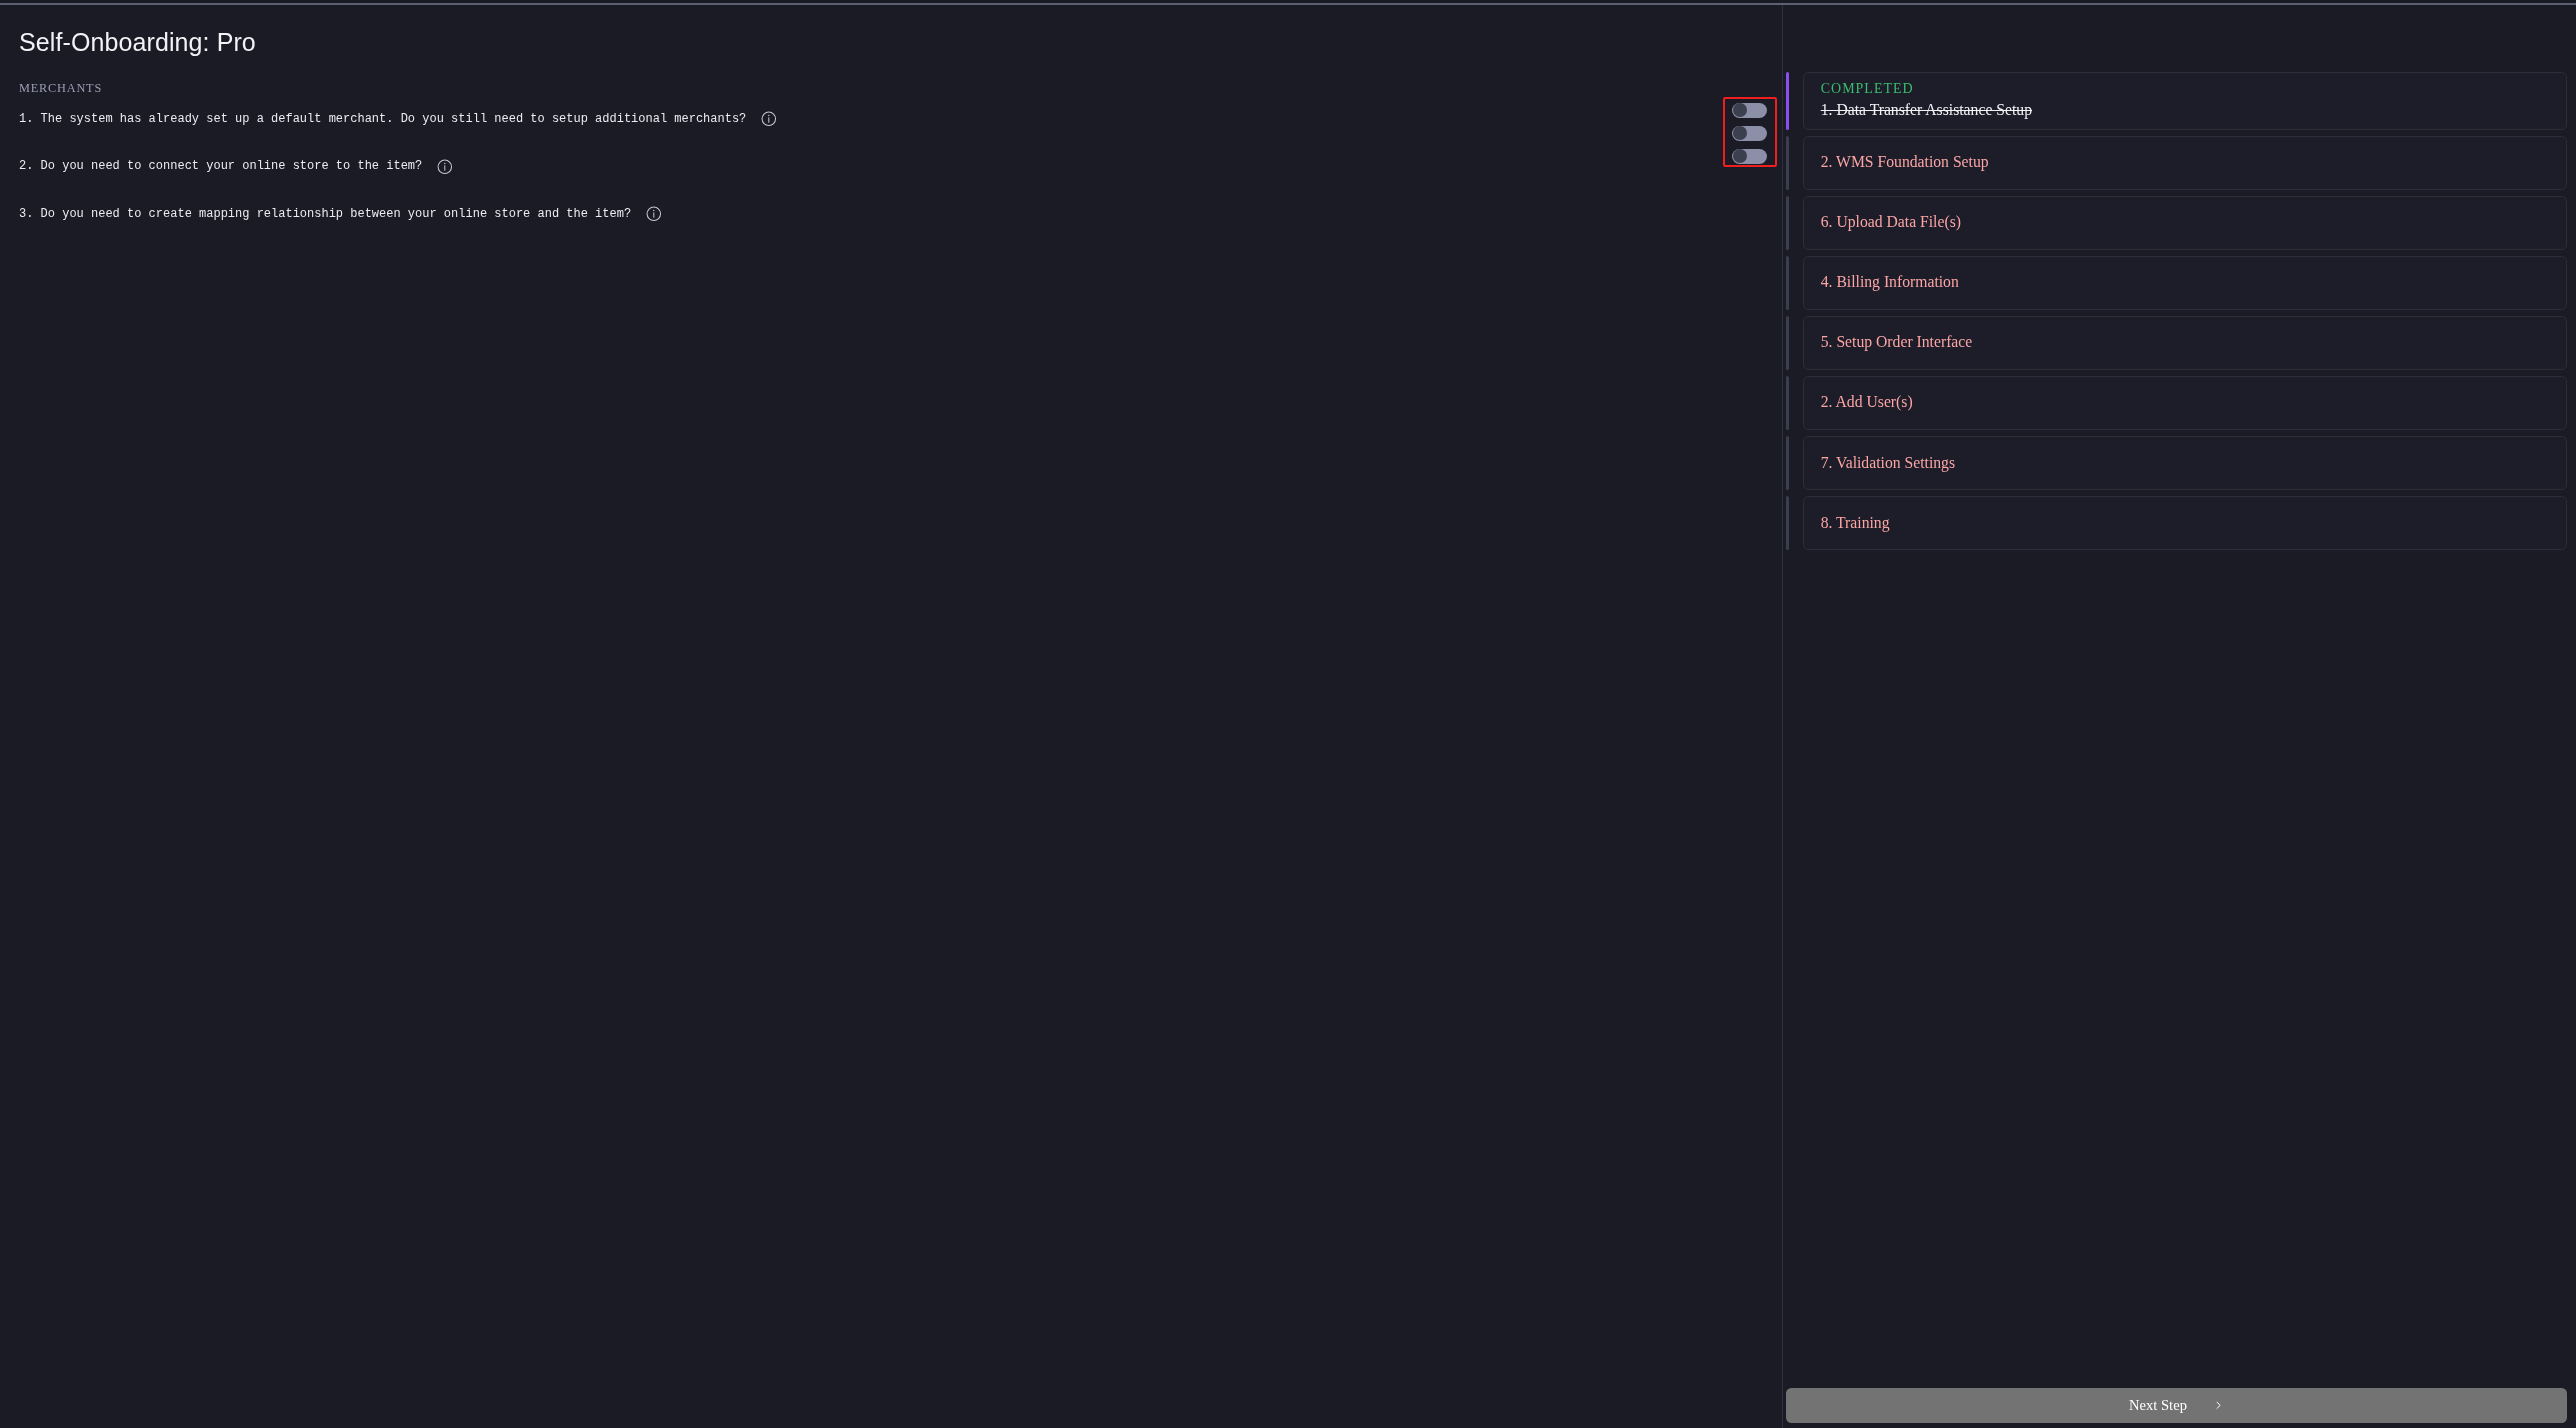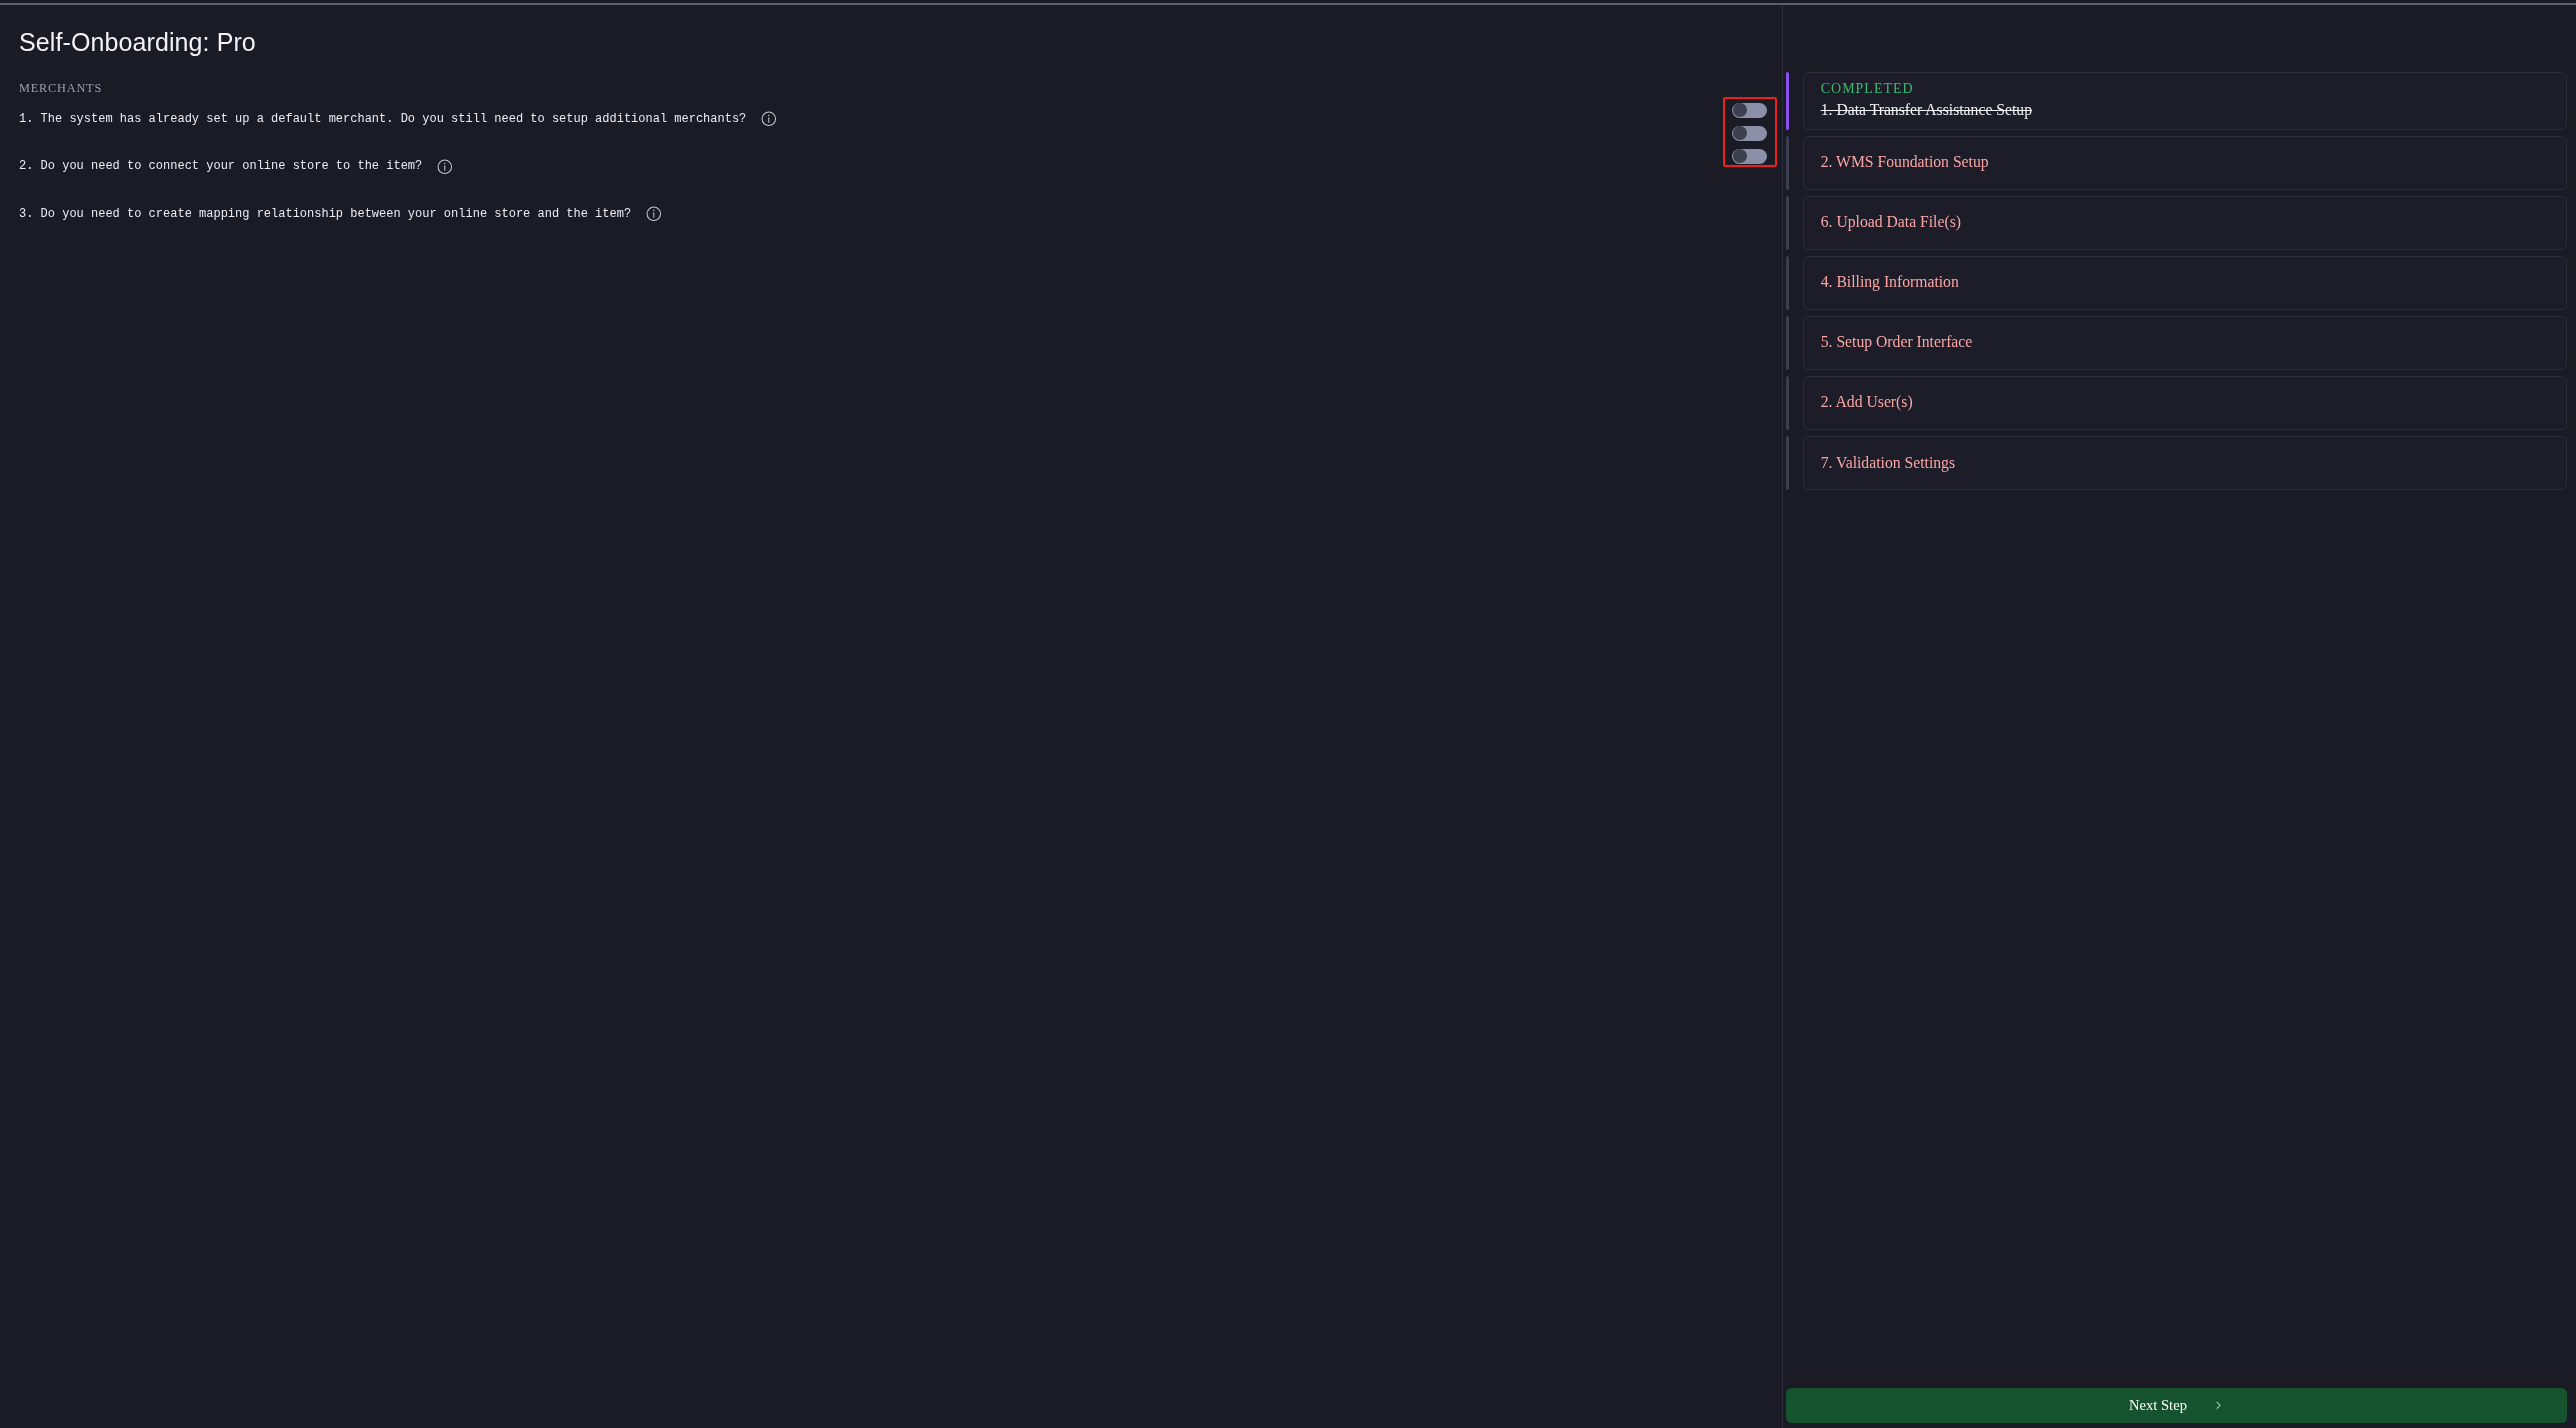--- a/index.html
+++ b/index.html
@@ -218,21 +218,21 @@
 
   
   .next-button {
     position: absolute;
     left: 3.8px;
     bottom: 5.4px;
     width: 781px;
     height: 35px;
     border: none;
     border-radius: 5.4px;
-    background: #14532d;
+    background: #737373;
     color: #ffffff;
     font-family: "Liberation Serif", serif;
     font-size: 14.6px;
     display: flex;
     align-items: center;
     justify-content: center;
     gap: 26px;
     cursor: pointer;
   }
   .next-button .chev { display: inline-flex; align-items: center; }
@@ -352,20 +352,26 @@
         </div>
       </div>
 
       <div class="step">
         <div class="step-accent"></div>
         <div class="step-card">
           <div class="step-title">7. Validation Settings</div>
         </div>
       </div>
 
+      <div class="step">
+        <div class="step-accent"></div>
+        <div class="step-card">
+          <div class="step-title">8. Training</div>
+        </div>
+      </div>
 
     </div>
 
     <button class="next-button">
       <span>Next Step</span>
       <span class="chev">
         <svg width="10.7" height="10.7" viewBox="0 0 24 24" fill="none" stroke="#ffffff" stroke-width="2.2" stroke-linecap="round" stroke-linejoin="round">
           <polyline points="9 5 16 12 9 19"></polyline>
         </svg>
       </span>

